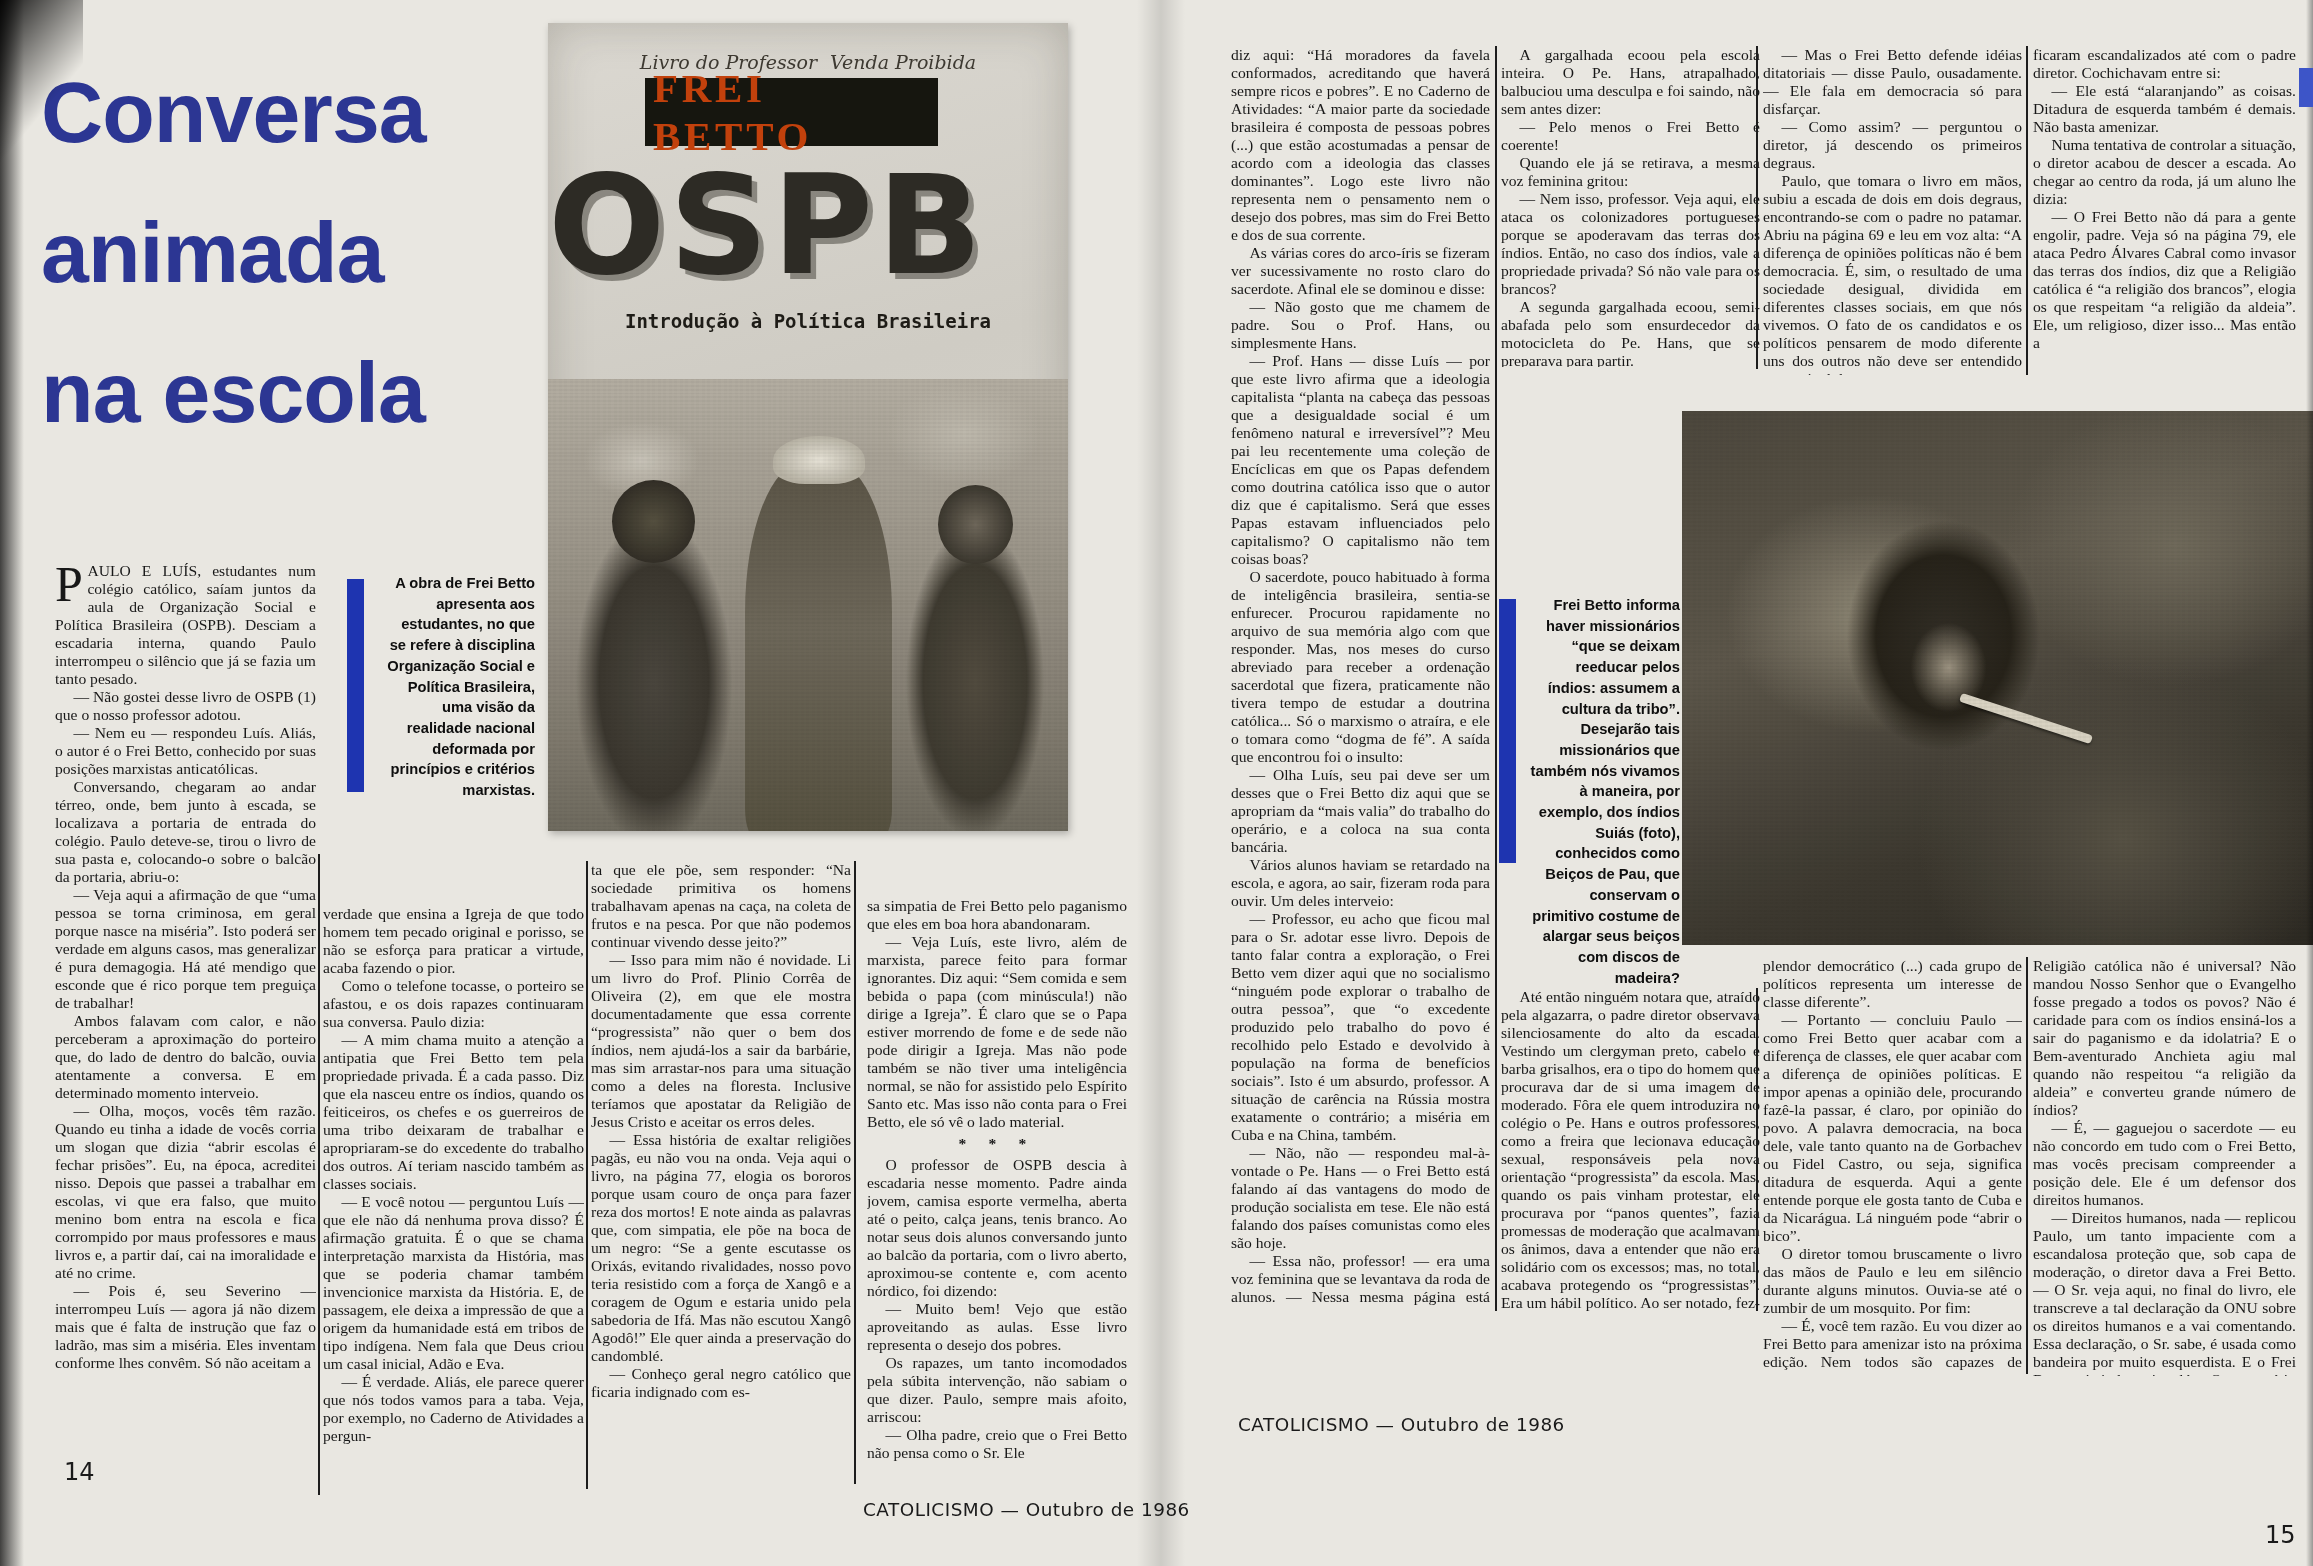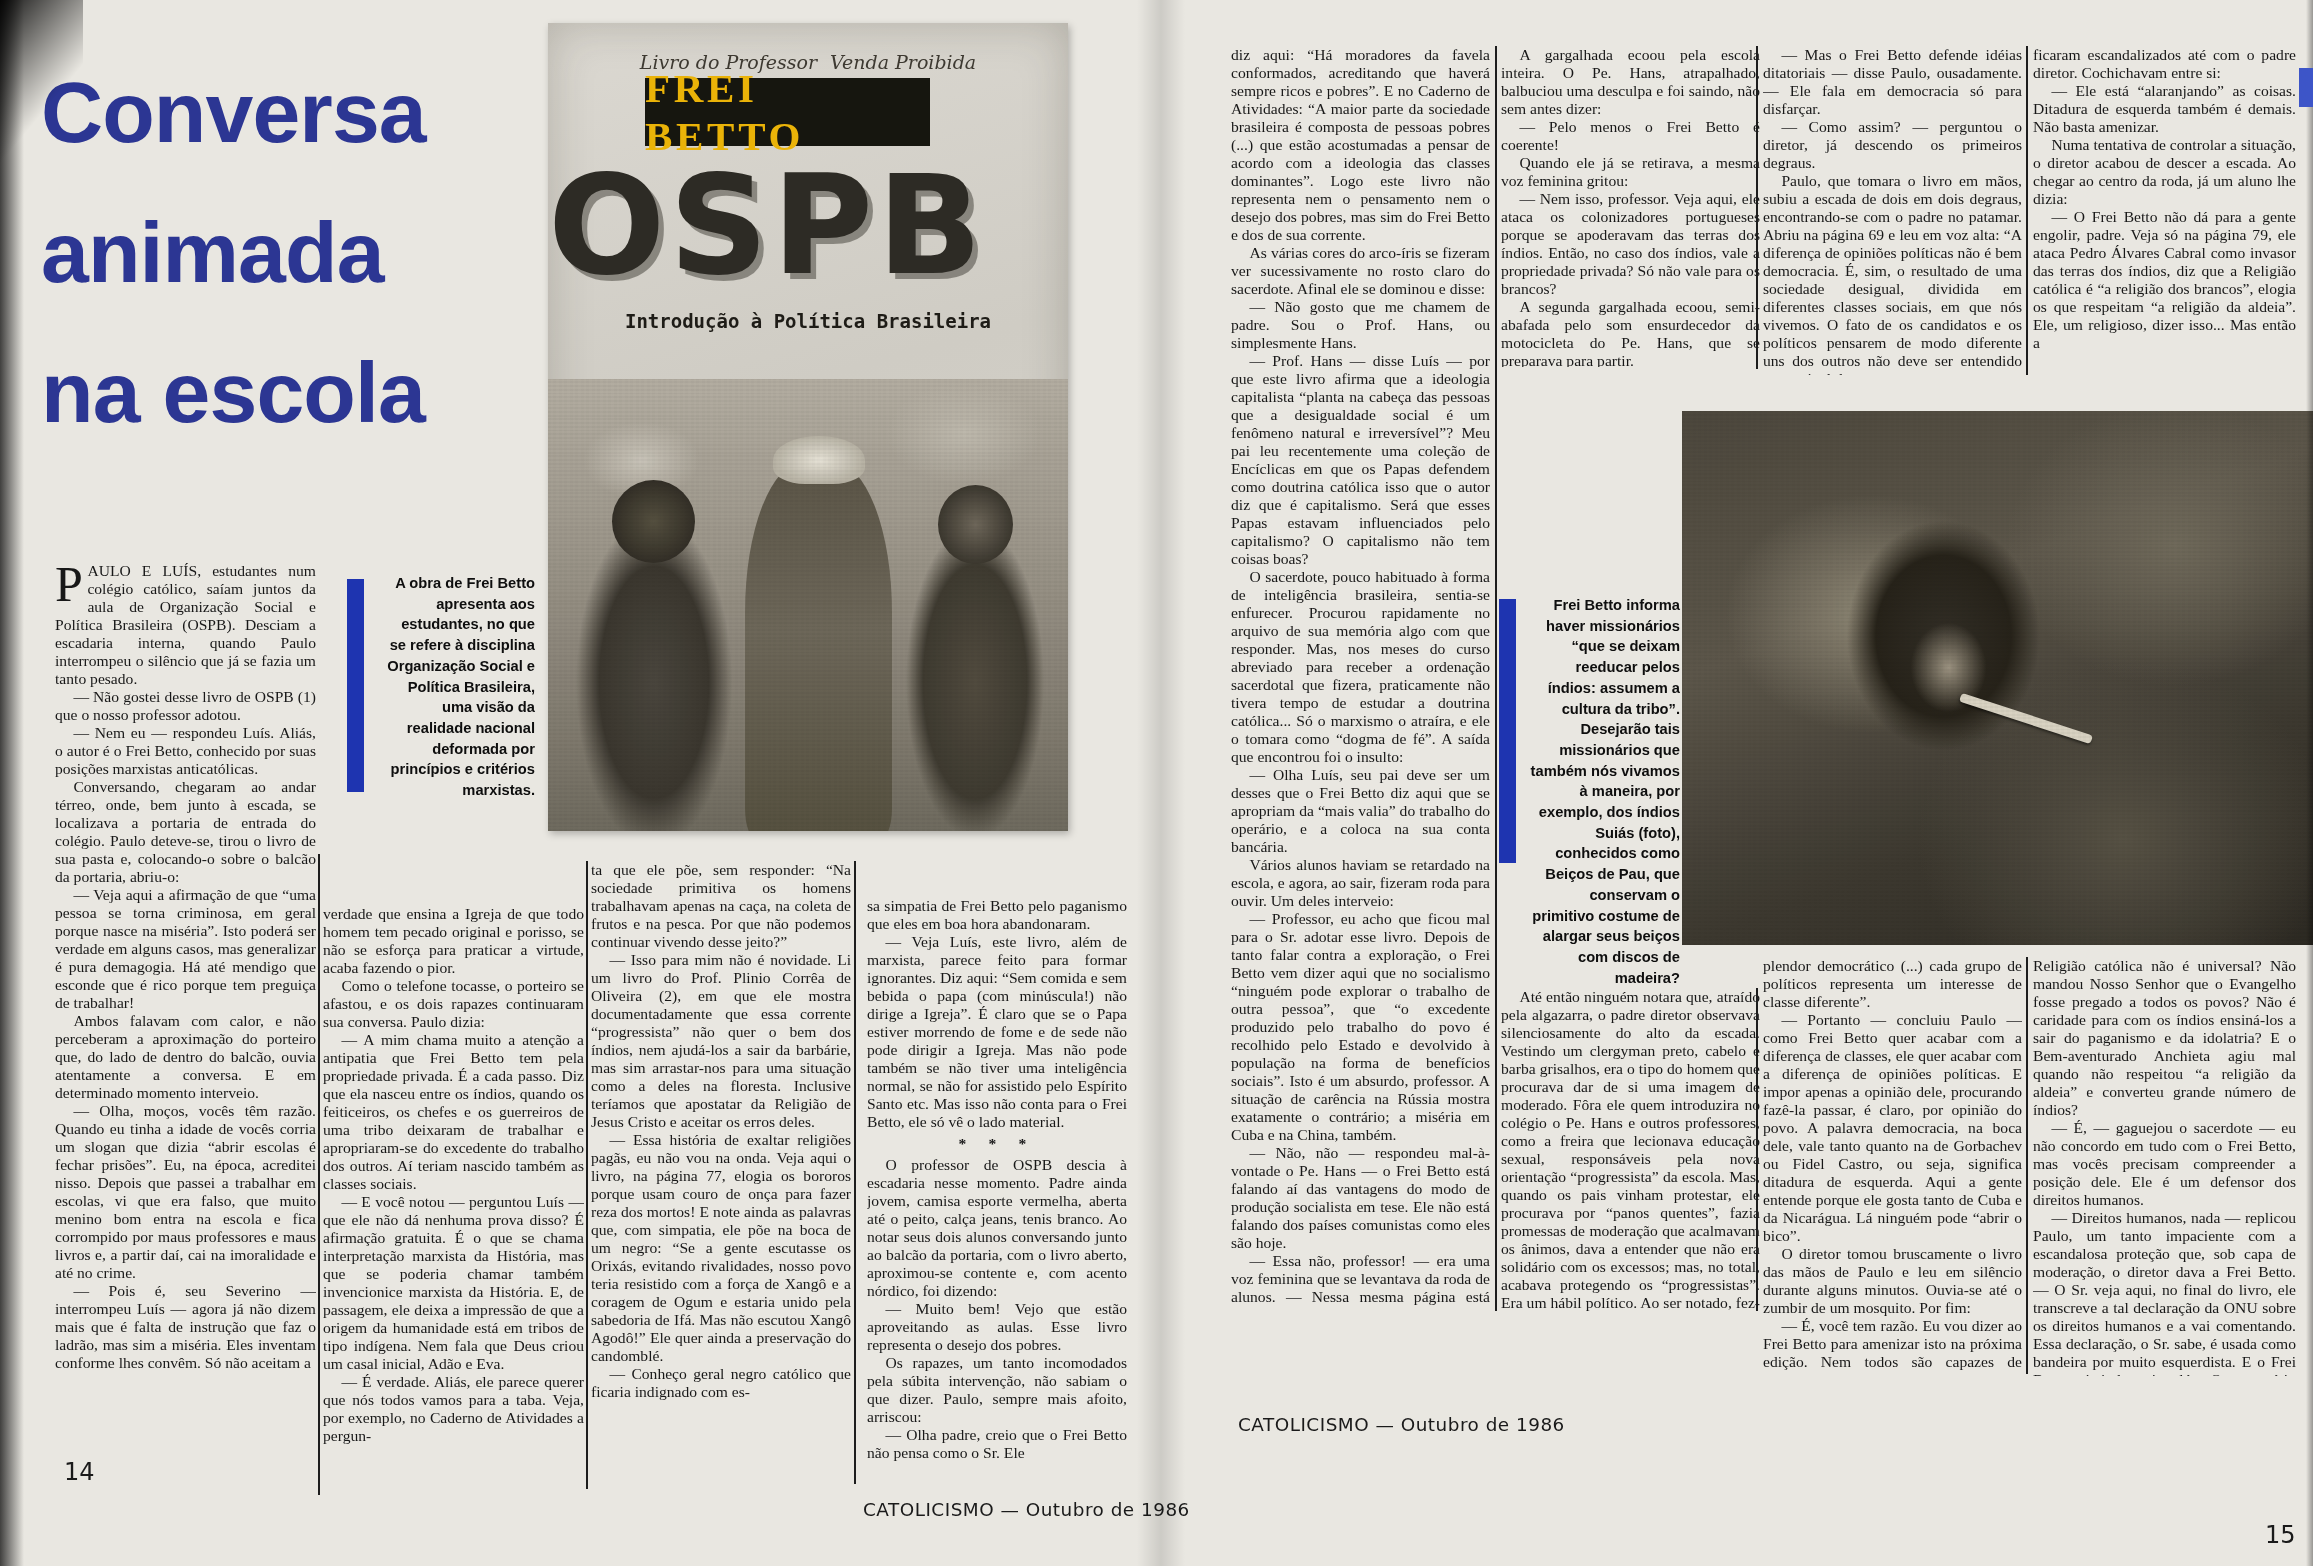--- a/index.html
+++ b/index.html
@@ -28,22 +28,22 @@
     font-size:14.7px;line-height:20.7px;color:#0e0e0e;text-align:right;}
   .cbar{position:absolute;background:var(--caption-bar-blue);}
   
   .cover{position:absolute;left:548px;top:23px;width:520px;height:808px;
     background:linear-gradient(165deg,#dbd8d1 0%,#cfccc4 45%,#d7d4cc 100%);
     box-shadow:inset 0 0 46px rgba(40,35,25,.22), 1.8px 2.8px 7.3px rgba(0,0,0,.25);}
   .cover-script{position:absolute;top:27.5px;left:0;width:100%;display:flex;
     justify-content:center;gap:13px;font-family:"DejaVu Serif",serif;font-style:italic;
     font-size:19px;color:#3d3931;}
   .cover-authorbar{position:absolute;left:97px;top:55px;width:285px;height:68px;
-    background:#16160f;color:#eab308;display:flex;align-items:center;justify-content:center;
-    font-family:"Liberation Serif",serif;font-weight:bold;font-size:41px;letter-spacing:3.7px;}
+    background:#16160f;color:#c2410c;display:flex;align-items:center;justify-content:center;
+    font-family:"Liberation Serif",serif;font-weight:bold;font-size:41px;letter-spacing:3.7px;padding-left:8px;}
   .cover-title{position:absolute;left:0;top:127px;width:100%;text-align:left;
     font-family:"DejaVu Sans",sans-serif;font-weight:bold;font-size:138px;line-height:152px;
     letter-spacing:3.7px;color:#2d2b25;text-shadow:5.5px 6.4px 0 rgba(25,22,15,.40);}
   .cover-subtitle{position:absolute;left:0;top:287px;width:100%;text-align:center;
     font-family:"DejaVu Sans Mono",monospace;font-weight:bold;font-size:19px;color:#1e1c17;}
   .cover-photo{position:absolute;left:0;top:356px;width:520px;height:452px;overflow:hidden;
     background:
       radial-gradient(83px 55px at 18% 18%, #c8c3b8 0%, rgba(200,195,184,0) 70%),
       radial-gradient(110px 73px at 80% 12%, #bdb8ac 0%, rgba(189,184,172,0) 70%),
       linear-gradient(180deg,#b3ada1 0%, #9a9488 40%, #827c70 75%, #6e6a5e 100%);}

